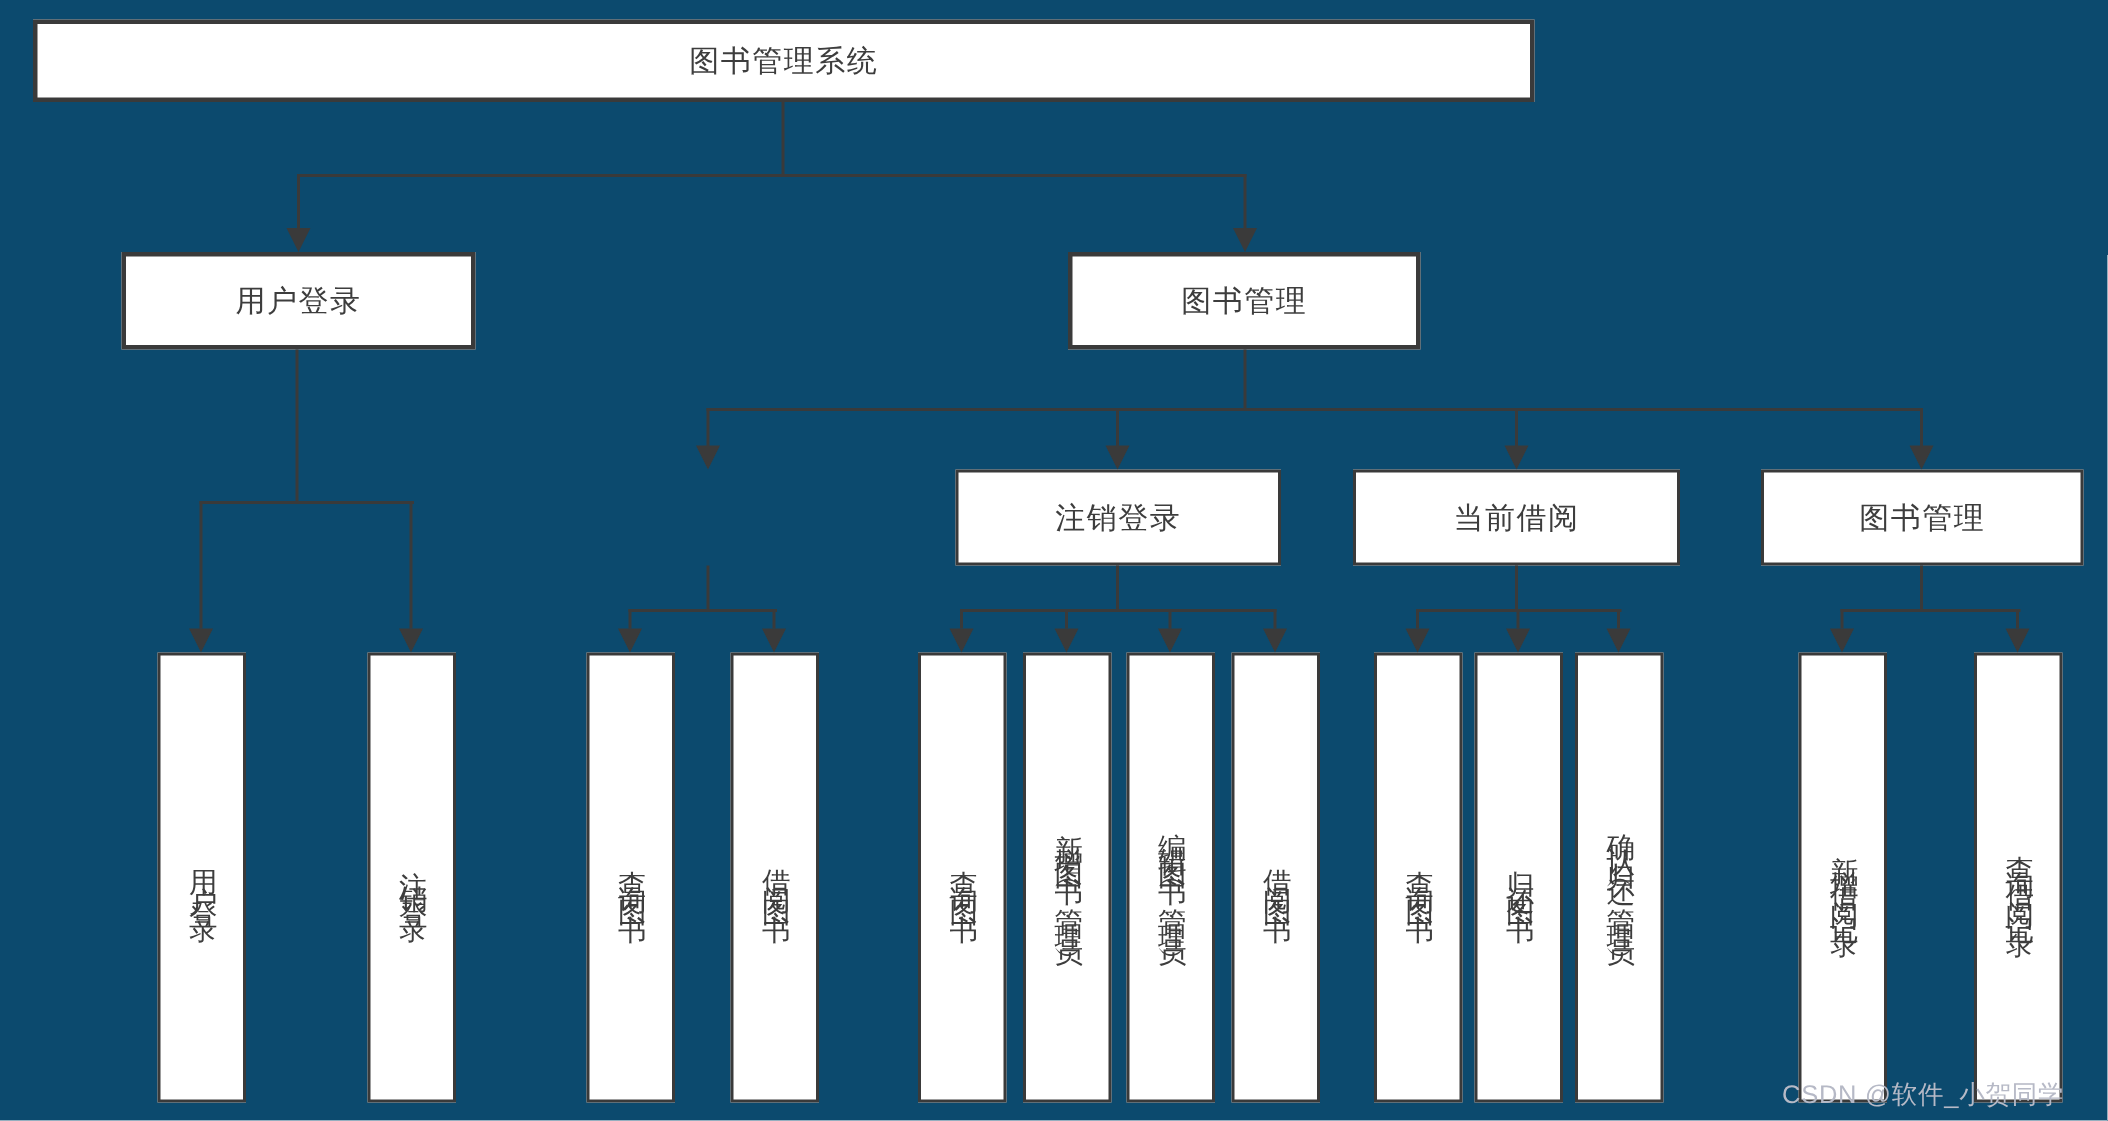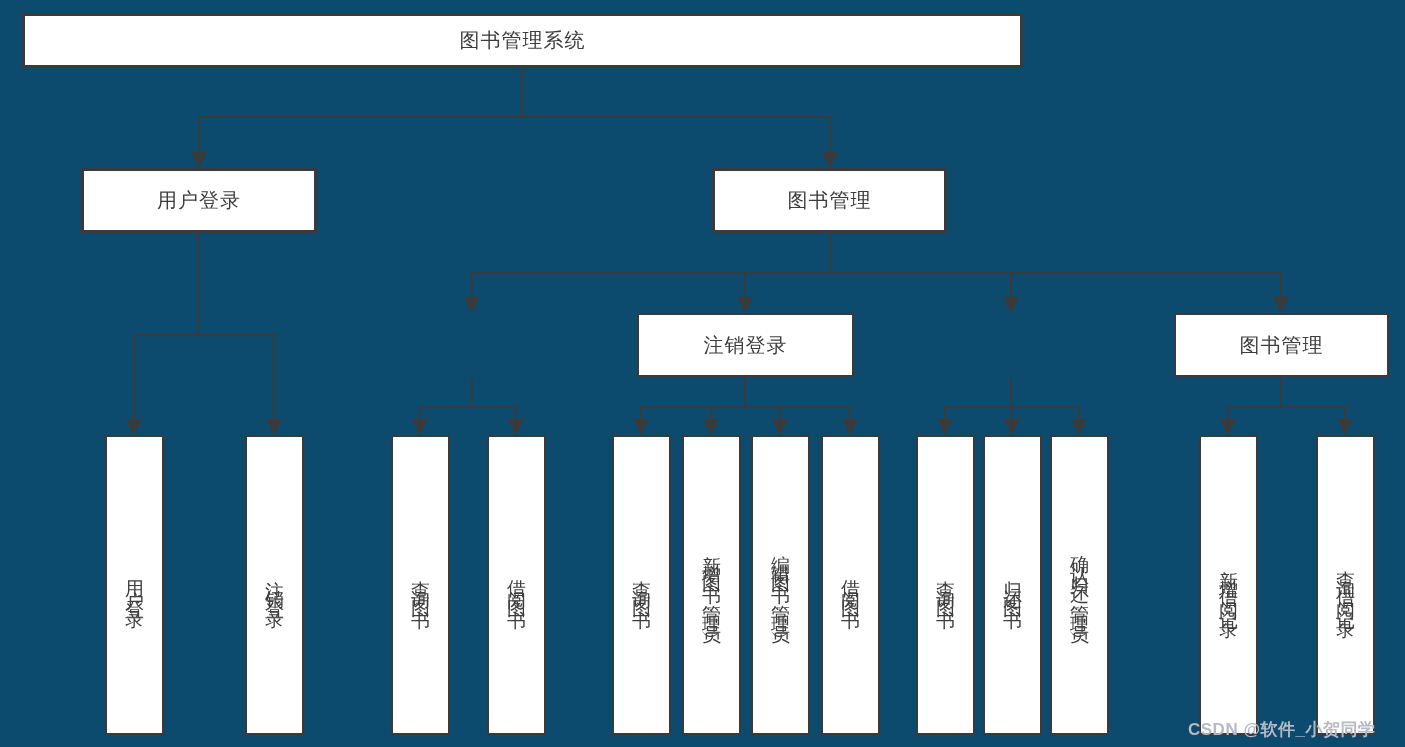--- a/index.html
+++ b/index.html
@@ -19,34 +19,35 @@
     display:flex;align-items:center;justify-content:center;
   }
   .ln{position:absolute;background:#3a3a3a;}
   .arw{
     position:absolute;width:0;height:0;
     border-left:8px solid transparent;border-right:8px solid transparent;
     border-top:16px solid #3a3a3a;
   }
   #watermark{
     position:absolute;left:1188px;top:718px;font-size:17px;
-    color:#b6b9c6;letter-spacing:0.5px;white-space:nowrap;font-weight:bold;
+    color:#b6b9c6;letter-spacing:0.5px;white-space:nowrap;
   }
 </style>
 </head>
 <body>
 
 <div id="stage">
 
   <div class="box" style="left:22px;top:13px;width:1001px;height:55px">图书管理系统</div>
 
   <div class="box" style="left:81px;top:168px;width:236px;height:65px">用户登录</div>
   <div class="box" style="left:712px;top:168px;width:235px;height:65px">图书管理</div>
 
   <div class="box lvl2" style="left:637px;top:313px;width:217px;height:64px">注销登录</div>
+  <div class="box lvl2" style="left:902px;top:313px;width:218px;height:64px">当前借阅</div>
   <div class="box lvl2" style="left:1174px;top:313px;width:215px;height:64px">图书管理</div>
 
   <div class="box leaf" style="left:105px;top:435px;width:59px;height:300px">用户登录</div>
   <div class="box leaf" style="left:245px;top:435px;width:59px;height:300px">注销登录</div>
 
   <div class="box leaf" style="left:391px;top:435px;width:59px;height:300px">查询图书</div>
   <div class="box leaf" style="left:487px;top:435px;width:59px;height:300px">借阅图书</div>
 
   <div class="box leaf" style="left:612px;top:435px;width:59px;height:300px">查询图书</div>
   <div class="box leaf" style="left:682px;top:435px;width:59px;height:300px">新增图书（管理员）</div>

